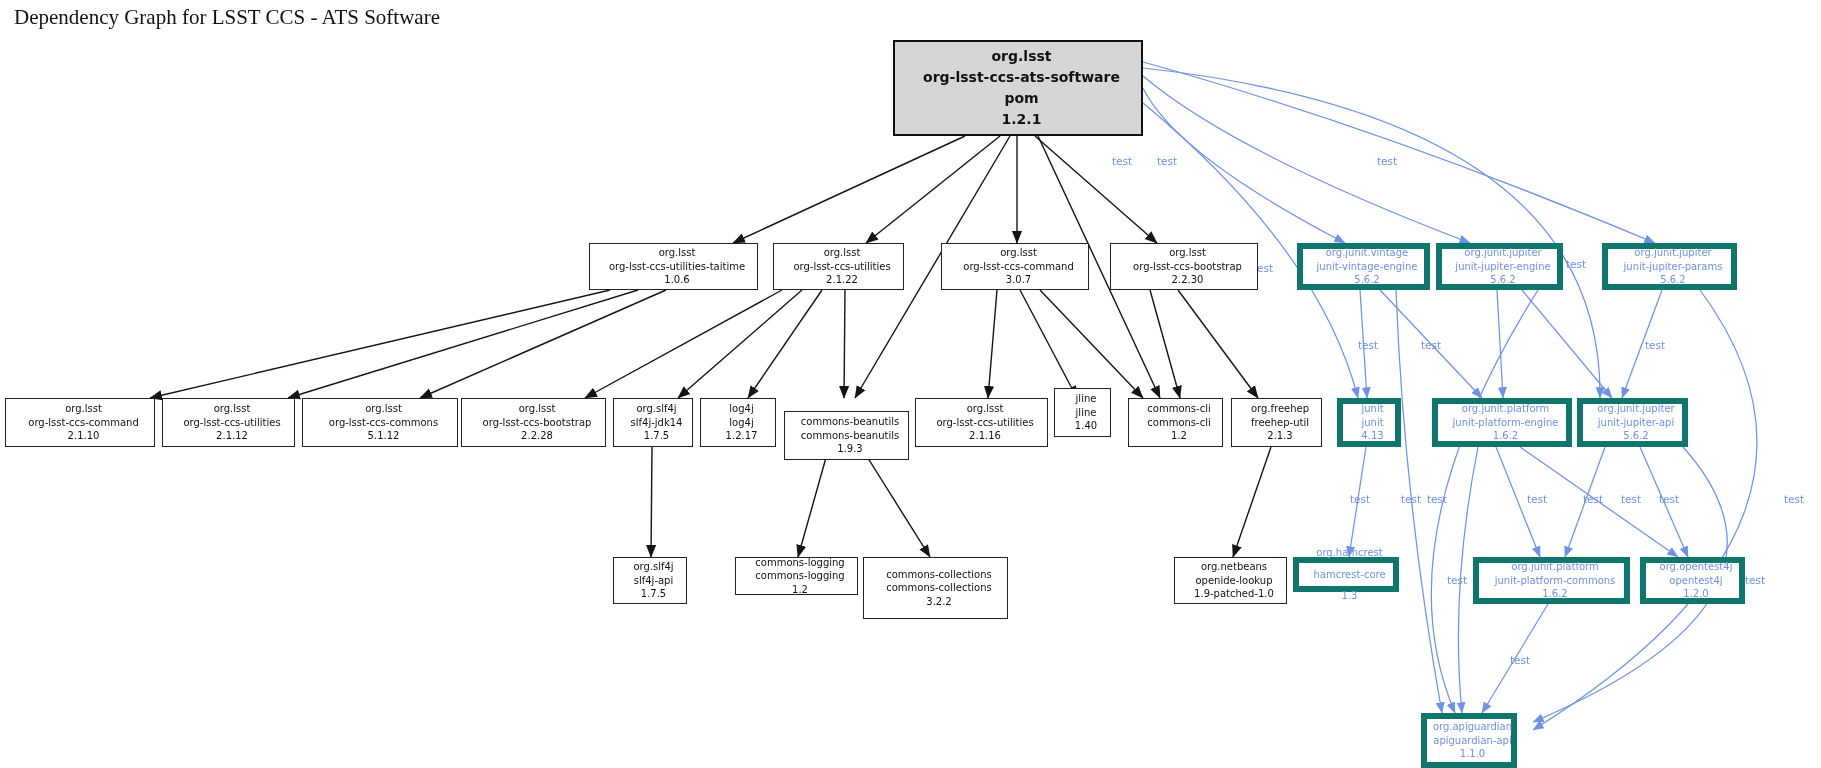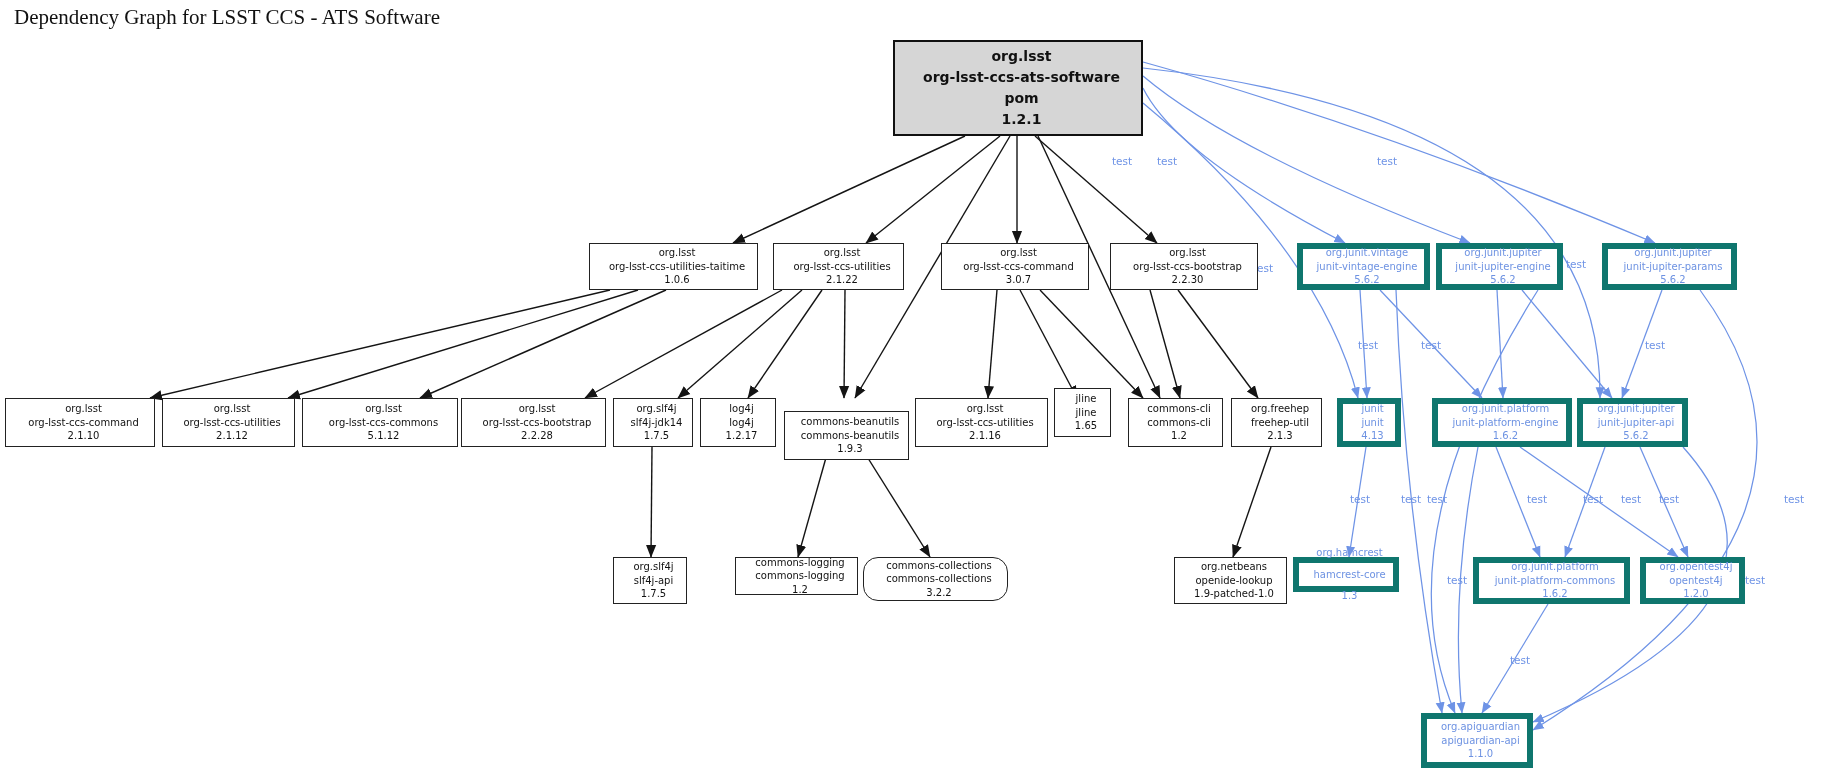--- a/index.html
+++ b/index.html
@@ -171,21 +171,21 @@
         <span>1.9.3</span>
       </div>
       <div class="node" style="left: 915px; top: 398px; width: 133px; height: 49px;">
         <span>org.lsst</span>
         <span>org-lsst-ccs-utilities</span>
         <span>2.1.16</span>
       </div>
       <div class="node" style="left: 1054px; top: 388px; width: 57px; height: 49px;">
         <span>jline</span>
         <span>jline</span>
-        <span>1.65</span>
+        <span>1.40</span>
       </div>
       <div class="node" style="left: 1128px; top: 398px; width: 95px; height: 49px; text-align: right;">
         <span>commons-cli</span>
         <span>commons-cli</span>
         <span>1.2</span>
       </div>
       <div class="node" style="left: 1231px; top: 398px; width: 91px; height: 49px;">
         <span>org.freehep</span>
         <span>freehep-util</span>
         <span>2.1.3</span>
@@ -208,21 +208,21 @@
       <div class="node" style="left: 613px; top: 557px; width: 74px; height: 47px;">
         <span>org.slf4j</span>
         <span>slf4j-api</span>
         <span>1.7.5</span>
       </div>
       <div class="node" style="left: 735px; top: 557px; width: 123px; height: 38px;">
         <span>commons-logging</span>
         <span>commons-logging</span>
         <span>1.2</span>
       </div>
-      <div class="node" style="left: 863px; top: 557px; width: 145px; height: 44px; border-radius: 15px;">
+      <div class="node" style="left: 863px; top: 557px; width: 145px; height: 62px;">
         <span>commons-collections</span>
         <span>commons-collections</span>
         <span>3.2.2</span>
       </div>
       <div class="node" style="left: 1174px; top: 557px; width: 113px; height: 47px;">
         <span>org.netbeans</span>
         <span>openide-lookup</span>
         <span>1.9-patched-1.0</span>
       </div>
       <div class="node test" style="left: 1293px; top: 557px; width: 106px; height: 35px; gap: 8px;">
@@ -233,19 +233,19 @@
       <div class="node test" style="left: 1473px; top: 557px; width: 157px; height: 47px;">
         <span>org.junit.platform</span>
         <span>junit-platform-commons</span>
         <span>1.6.2</span>
       </div>
       <div class="node test" style="left: 1640px; top: 557px; width: 105px; height: 47px;">
         <span>org.opentest4j</span>
         <span>opentest4j</span>
         <span>1.2.0</span>
       </div>
-      <div class="node test" style="left: 1421px; top: 713px; width: 112px; height: 55px;">
+      <div class="node test" style="left: 1421px; top: 713px; width: 96px; height: 55px;">
         <span>org.apiguardian</span>
         <span>apiguardian-api</span>
         <span>1.1.0</span>
       </div>
     </div>
 </div>
 
 </body></html>

